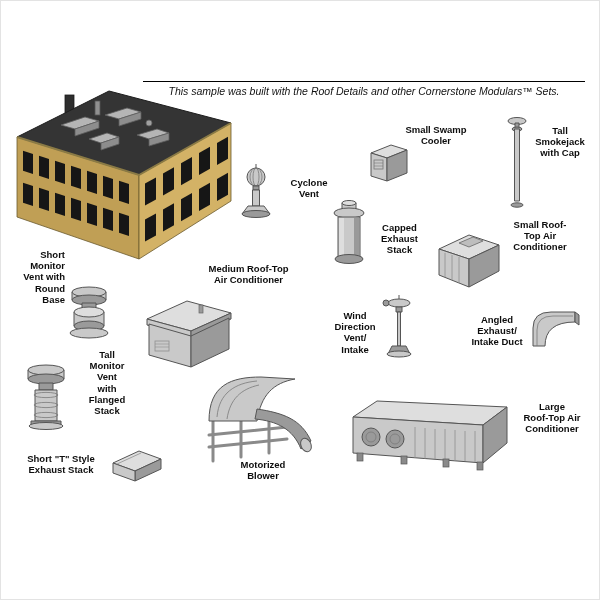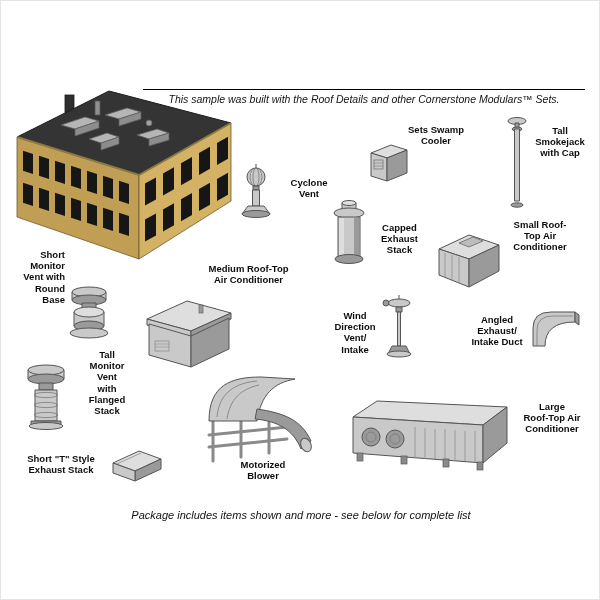--- a/index.html
+++ b/index.html
@@ -11,21 +11,21 @@
   .fig{position:absolute;}
   .fig svg{display:block;width:100%;height:100%;}
   .label{
     position:absolute;font-weight:bold;font-size:9.5px;line-height:1.18;
     color:#0d0d0d;white-space:pre-line;text-align:center;
   }
   .label.left{text-align:right;}
   .note{position:absolute;font-style:italic;color:#111;}
   .top-note{
     left:142px;top:80px;width:442px;border-top:1px solid #000;
-    padding-top:3px;font-size:10.5px;text-align:center;margin-top:8px;
+    padding-top:3px;font-size:10.5px;text-align:center;
   }
   .bottom-note{left:0;top:508px;width:600px;font-size:11px;text-align:center;}
   
   .po{stroke:var(--part-outline);stroke-width:1;stroke-linejoin:round;}
   .pf{fill:var(--part-fill);}
   .ps{fill:var(--part-shade);}
   .pl{fill:var(--part-light);}
   .thin{fill:none;stroke:#7a7a7a;stroke-width:0.8;}
   .roof{fill:var(--building-roof);stroke:#1d1d1d;stroke-width:1;}
   .wall{fill:var(--building-wall);stroke:#6b5b2e;stroke-width:0.8;}
@@ -102,21 +102,21 @@
       <ellipse class="thin" cx="19" cy="14" rx="6" ry="9"></ellipse>
       <rect class="ps po" x="16" y="23" width="6" height="4"></rect>
       <rect class="pf po" x="15.5" y="27" width="7" height="16"></rect>
       <polygon class="pf po" points="11,43 27,43 33,51 5,51"></polygon>
       <ellipse class="ps po" cx="19" cy="51" rx="14" ry="3.5"></ellipse>
     </svg>
   </div>
   <div class="label" style="left:284px;top:176px;width:48px">Cyclone
 Vent</div>
 
-  <div class="label" style="left:395px;top:123px;width:80px">Sets Swamp
+  <div class="label" style="left:395px;top:123px;width:80px">Small Swamp
 Cooler</div>
   <div class="fig" style="left:366px;top:140px;width:44px;height:42px">
     <svg viewBox="0 0 44 42">
       <polygon class="pl po" points="4,12 24,4 40,9 20,17"></polygon>
       <polygon class="pf po" points="4,12 20,17 20,40 4,35"></polygon>
       <polygon class="ps po" points="20,17 40,9 40,32 20,40"></polygon>
       <rect x="7" y="19" width="9" height="9" fill="none" stroke="#777" stroke-width="0.8"></rect>
       <line x1="7" y1="22" x2="16" y2="22" stroke="#777" stroke-width="0.6"></line>
       <line x1="7" y1="25" x2="16" y2="25" stroke="#777" stroke-width="0.6"></line>
     </svg>
@@ -301,15 +301,14 @@
 Exhaust Stack</div>
   <div class="fig" style="left:108px;top:444px;width:56px;height:46px">
     <svg viewBox="0 0 56 46">
       <polygon class="pl po" points="4,18 30,6 52,14 26,26"></polygon>
       <polygon class="ps po" points="26,26 52,14 52,24 26,36"></polygon>
       <polygon class="pf po" points="4,18 26,26 26,36 4,28"></polygon>
       <line x1="8" y1="19" x2="32" y2="8" stroke="#8f8f8f" stroke-width="0.8"></line>
     </svg>
   </div>
 
-  <div class="note bottom-note">Package includes items shown and more - see below for complete list</div>
 
 </div>
 
 </body></html>

